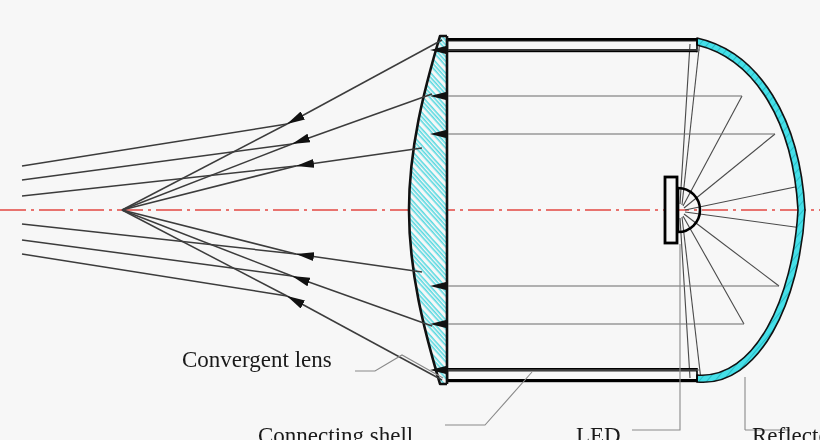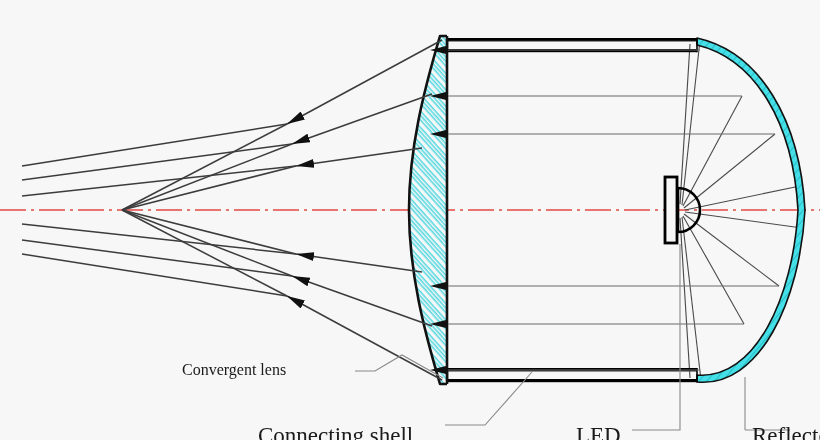--- a/index.html
+++ b/index.html
@@ -29,22 +29,22 @@
   }
   .label-text {
     position: absolute;
     font-family: "Liberation Serif", serif;
     color: #1a1a1a;
     white-space: nowrap;
     line-height: 1;
   }
   #label-convergent-lens {
     left: 182px;
-    top: 362px;
-    font-size: 16px;
+    top: 348px;
+    font-size: 23px;
   }
   #label-connecting-shell {
     left: 258px;
     top: 424px;
     font-size: 23px;
   }
   #label-led {
     left: 576px;
     top: 424px;
     font-size: 23px;

